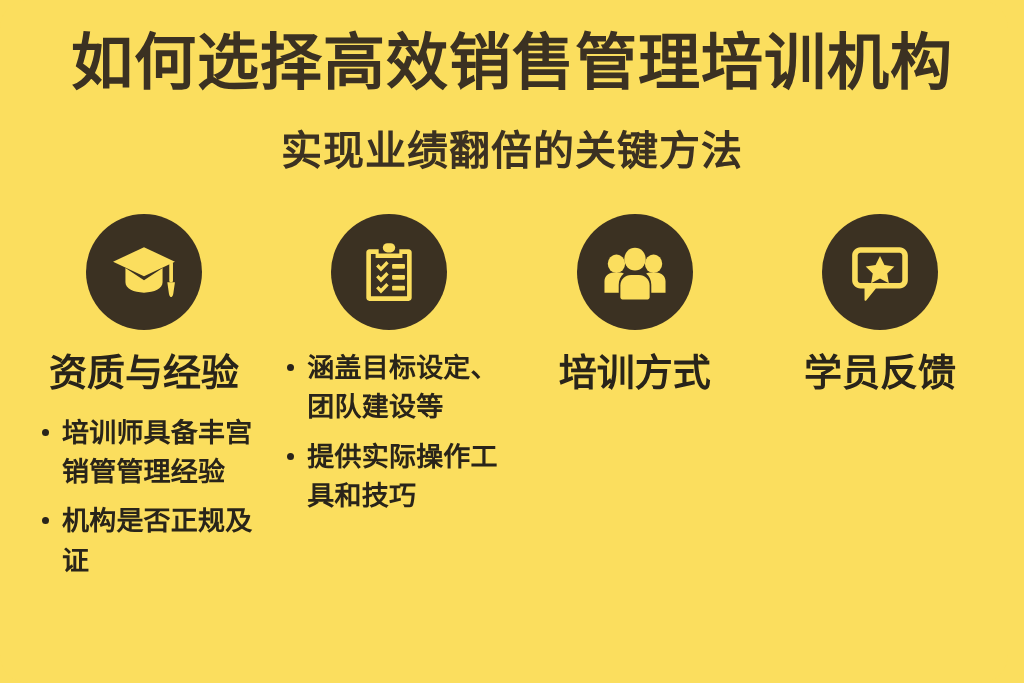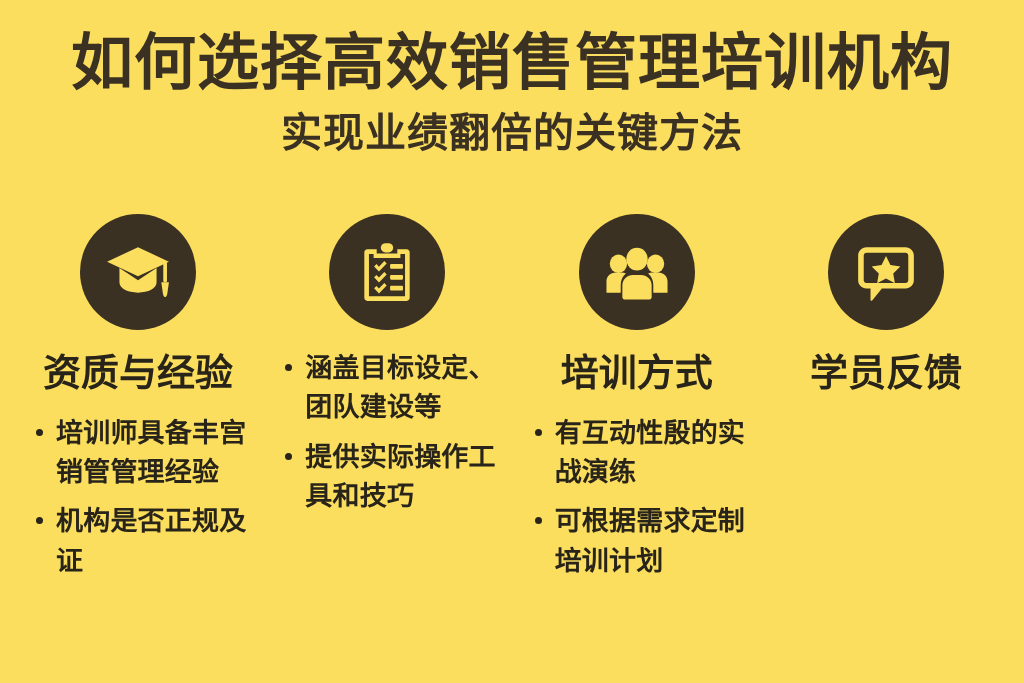--- a/index.html
+++ b/index.html
@@ -42,35 +42,35 @@
     color: #3B3122;
     margin: 0;
     white-space: nowrap;
   }
   .subtitle {
     font-size: 41px;
     line-height: 1.1;
     font-weight: 700;
     letter-spacing: 1px;
     color: #3B3122;
-    margin: 14px 0 0 0;
+    margin: 32px 0 0 0;
     white-space: nowrap;
   }
 
   
   .columns {
     position: absolute;
     top: 214px;
     left: 0;
     width: 1024px;
     display: flex;
     flex-direction: row;
     align-items: flex-start;
     justify-content: space-between;
-    padding: 0 20px;
+    padding: 0 26px;
     box-sizing: border-box;
   }
   .column {
     width: 236px;
     display: flex;
     flex-direction: column;
     align-items: center;
   }
 
   
@@ -200,30 +200,20 @@
         <svg viewBox="0 0 64 64" aria-hidden="true">
           <ellipse cx="14" cy="24" rx="8.4" ry="9"></ellipse>
           <path d="M2.4 52 L2.4 41 C2.4 36 6.4 32.4 11.4 32.4 L17 32.4 C18.6 32.4 20 32.8 21.2 33.4 C18 36.1 16.2 40 16.2 44.3 L16.2 52 Z"></path>
           <ellipse cx="50" cy="24" rx="8.4" ry="9"></ellipse>
           <path d="M61.6 52 L47.8 52 L47.8 44.3 C47.8 40 46 36.1 42.8 33.4 C44 32.8 45.4 32.4 47 32.4 L52.6 32.4 C57.6 32.4 61.6 36 61.6 41 Z"></path>
           <ellipse cx="32" cy="19.5" rx="10.4" ry="11"></ellipse>
           <path d="M17.8 56.6 L17.8 45 C17.8 39.2 22.4 34.8 28.2 34.8 L35.8 34.8 C41.6 34.8 46.2 39.2 46.2 45 L46.2 56.6 C46.2 57.7 45.3 58.6 44.2 58.6 L19.8 58.6 C18.7 58.6 17.8 57.7 17.8 56.6 Z"></path>
         </svg>
       </div>
       <div class="col-heading">培训方式</div>
-      <ul class="bullets">
-        <li class="bullet">
-          <span class="dot"></span>
-          <span class="btext">有互动性殷的实战演练</span>
-        </li>
-        <li class="bullet">
-          <span class="dot"></span>
-          <span class="btext">可根据需求定制培训计划</span>
-        </li>
-      </ul>
     </div>
 
     <div class="column">
       <div class="icon-badge">
         <svg viewBox="0 0 64 64" aria-hidden="true">
           <path d="M13 8 L51 8 C55.4 8 59 11.6 59 16 L59 40 C59 44.4 55.4 48 51 48 L28 48 L18.6 59.6 C18 60.3 17 59.9 17 59 L17 48 L13 48 C8.6 48 5 44.4 5 40 L5 16 C5 11.6 8.6 8 13 8 Z M13 13.4 C11.6 13.4 10.4 14.6 10.4 16 L10.4 40 C10.4 41.4 11.6 42.6 13 42.6 L51 42.6 C52.4 42.6 53.6 41.4 53.6 40 L53.6 16 C53.6 14.6 52.4 13.4 51 13.4 Z"></path>
           <path d="M32 16.6 L36.3 25.3 L45.9 26.7 L39 33.4 L40.6 43 L32 38.4 L23.4 43 L25 33.4 L18.1 26.7 L27.7 25.3 Z"></path>
         </svg>
       </div>
       <div class="col-heading">学员反馈</div>

